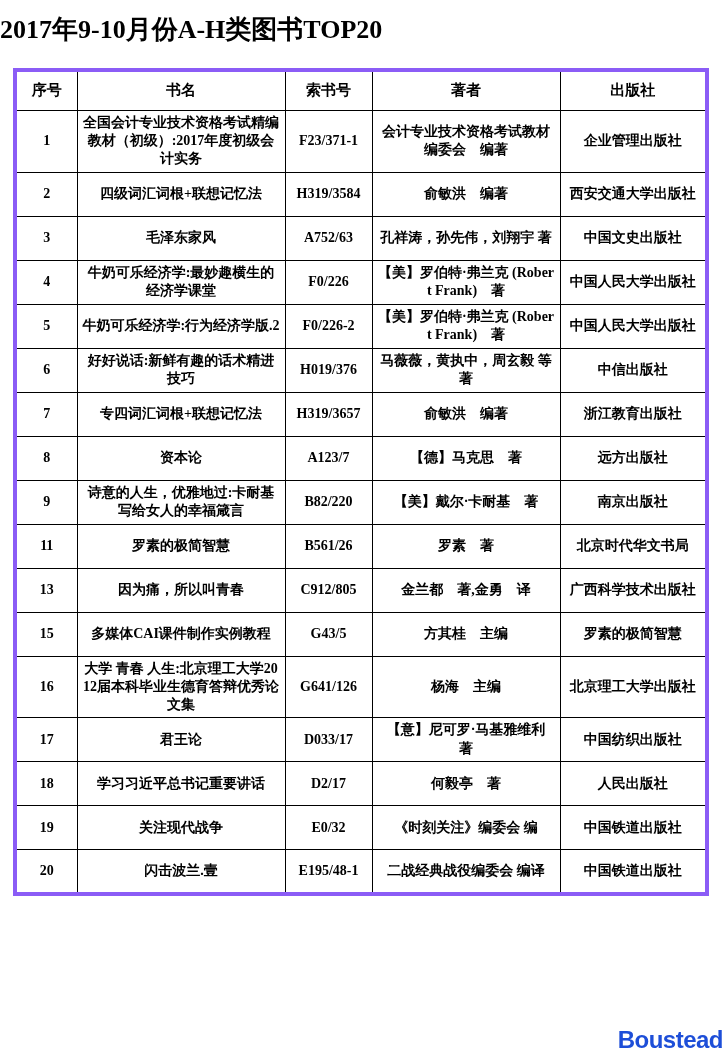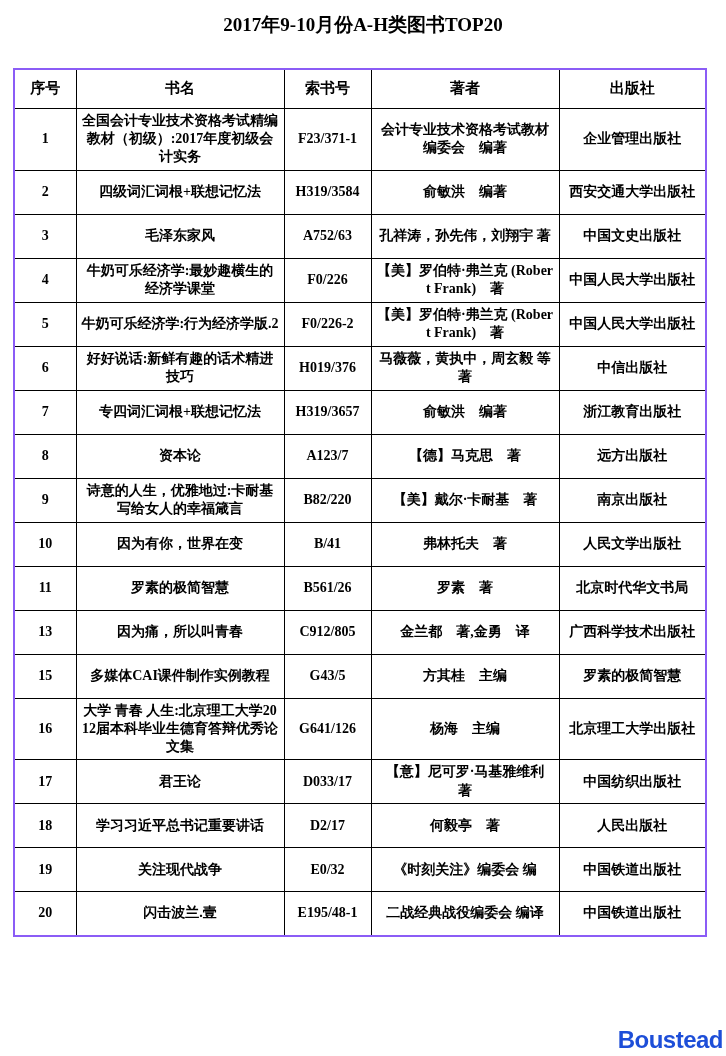--- a/index.html
+++ b/index.html
@@ -13,34 +13,34 @@
     color: #000000;
     font-family: "Liberation Serif", "DejaVu Serif", serif;
     position: relative;
     overflow: hidden;
   }
   .page-title {
     position: absolute;
     top: 12px;
     left: 0;
     width: 726px;
-    text-align: center;
-    font-size: 19px;
+    text-align: left;
+    font-size: 26px;
     font-weight: bold;
     letter-spacing: 0px;
     white-space: nowrap;
   }
   table.book-table {
     position: absolute;
     left: 13px;
     top: 68px;
     width: 692px;
     border-collapse: collapse;
     table-layout: fixed;
-    border: 2px solid #8b5cf6;
+    border: 4px solid #8b5cf6;
   }
   .book-table th,
   .book-table td {
     border: 1px solid #000;
     text-align: center;
     vertical-align: middle;
     font-weight: bold;
     padding: 3px 4px;
     line-height: 1.3;
     word-break: break-all;
@@ -151,27 +151,20 @@
         <td>远方出版社</td>
       </tr>
       <tr>
         <td>9</td>
         <td>诗意的人生，优雅地过:卡耐基写给女人的幸福箴言</td>
         <td>B82/220</td>
         <td>【美】戴尔·卡耐基　著</td>
         <td>南京出版社</td>
       </tr>
       <tr>
-        <td>10</td>
-        <td>因为有你，世界在变</td>
-        <td>B/41</td>
-        <td>弗林托夫　著</td>
-        <td>人民文学出版社</td>
-      </tr>
-      <tr>
         <td>11</td>
         <td>罗素的极简智慧</td>
         <td>B561/26</td>
         <td>罗素　著</td>
         <td>北京时代华文书局</td>
       </tr>
       <tr>
         <td>13</td>
         <td>因为痛，所以叫青春</td>
         <td>C912/805</td>

